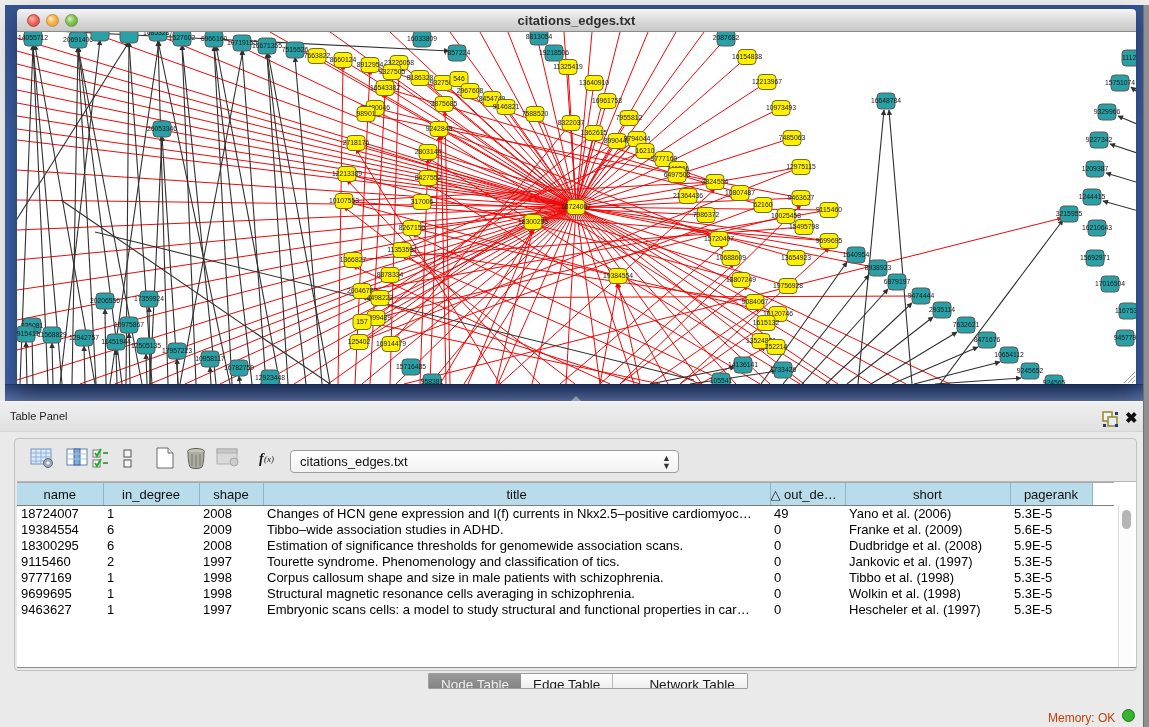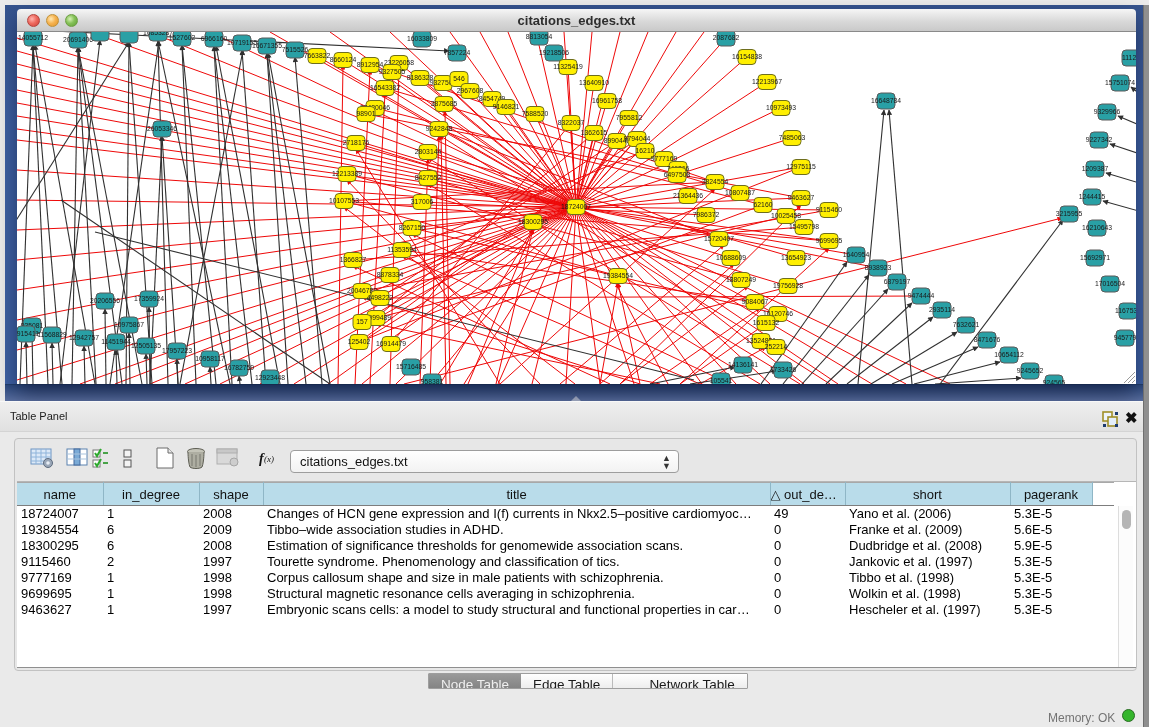--- a/index.html
+++ b/index.html
@@ -31,21 +31,21 @@
 td.c0{padding-left:5px}
 .c0{width:86px}.c1{width:96px}.c2{width:64px}.c3{width:507px}.c4{width:75px}.c5{width:165px}.c6{width:82px}.c7{width:22px}
 td.c3{padding-left:17px}td.c5{padding-left:6px}td.c6{padding-left:5px}
 .vsb{position:absolute;right:3px;top:24px;width:15px;height:162px;background:#fcfcfc;border-left:1px solid #ddd}
 .vsb .thumb{position:absolute;left:3px;top:4px;width:9px;height:19px;border-radius:5px;background:#b5b5b5}
 .tabs{position:absolute;left:428px;top:272px;height:16px;border:1px solid #9e9e9e;border-radius:1px;overflow:hidden;display:flex;background:linear-gradient(#ffffff,#ededed)}
 .tabs span{display:inline-block;height:22px;line-height:21px;font-size:13.5px;padding:0 12px;color:#1a1a1a}
 .tabs .sel{background:linear-gradient(#9a9a9a,#787878);color:#efefef}
 .tabs .sep{border-left:1px solid #bbb;height:22px}
 .status{position:absolute;left:0;top:302px;width:100%;height:26px}
-.mem{position:absolute;left:1048px;top:8px;font-size:12px;color:#737373}
+.mem{position:absolute;left:1048px;top:8px;font-size:12px;color:#c2410c}
 .dot{position:absolute;left:1122px;top:6px;width:13px;height:13px;border-radius:50%;background:#35b52c;border:1.5px solid #2a6d24}
 </style></head>
 <body>
 <div class="stage">
   <div class="desktop"></div>
   <div class="band"></div>
   <div style="position:absolute;left:571px;top:396px;width:0;height:0;border-left:5px solid transparent;border-right:5px solid transparent;border-bottom:5px solid #a9b3cb"></div>
   <div class="win">
     <div class="titlebar">
       <div class="tl r"></div>

